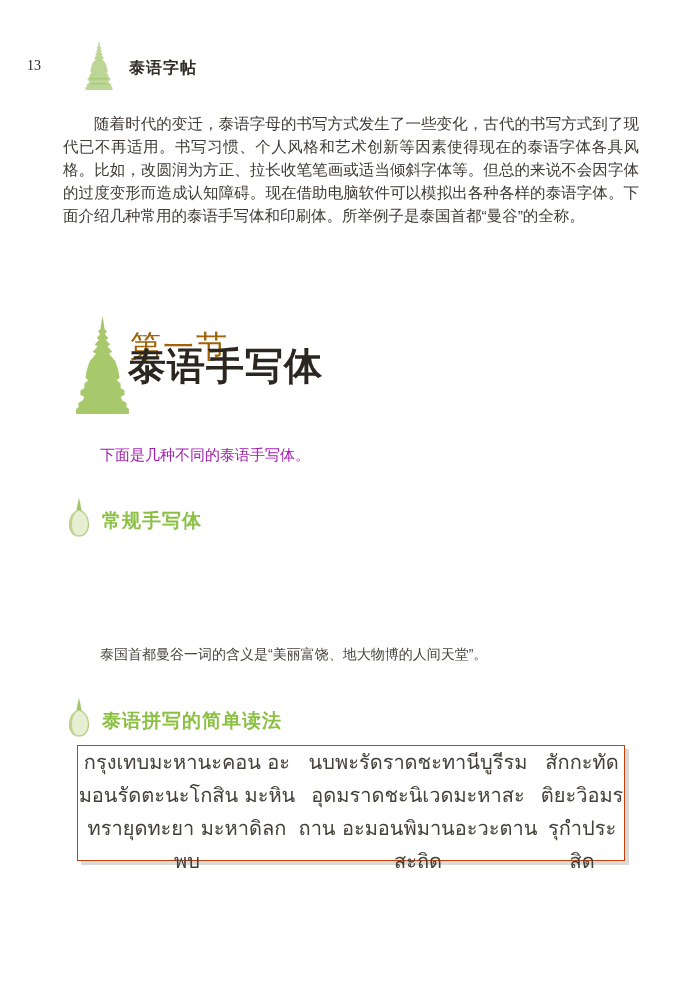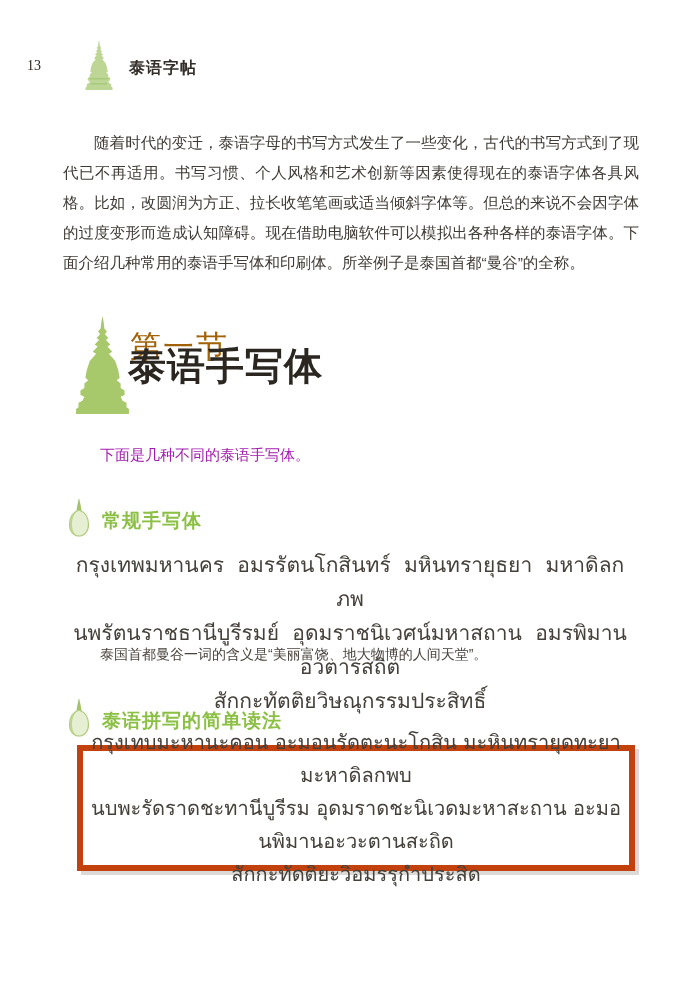--- a/index.html
+++ b/index.html
@@ -18,22 +18,22 @@
     font-family:"Liberation Serif","DejaVu Serif",serif;
     font-size:14px;color:#2b2620;
   }
   .chedi-header{position:absolute;left:78px;top:40px;width:42px;height:50px;}
   .book-title{
     position:absolute;left:129px;top:58px;
     font-size:16px;font-weight:700;color:#332e29;letter-spacing:1px;
   }
   
   .intro{
-    position:absolute;left:63px;top:128px;width:576px;
-    margin:0;font-size:15.5px;line-height:30px;
+    position:absolute;left:63px;top:112px;width:576px;
+    margin:0;font-size:15.5px;line-height:23px;
     text-align:justify;text-indent:2em;color:#3f3a35;
     white-space:normal;
   }
   
   .chedi-large{position:absolute;left:72px;top:316px;width:61px;height:98px;}
   .section-kicker{
     position:absolute;left:130px;top:330px;
     font-size:31px;line-height:34px;color:#a16207;letter-spacing:2px;
   }
   .section-title{
@@ -63,24 +63,24 @@
     font-family:"DejaVu Sans","Liberation Sans",sans-serif;
   }
   .meaning-note{
     position:absolute;left:100px;top:646px;margin:0;
     font-size:14px;color:#4a443e;
   }
   
   .phonetic-box{
     position:absolute;left:77px;top:745px;width:546px;height:114px;
     background:#ffffff;
-    border:6px solid #c2410c;
+    border:1px solid #c2410c;
     box-shadow:4px 4px 0 0 #dbdad7;
     text-align:center;color:#45403a;
-    display:flex;flex-direction:column;justify-content:center;
+    display:flex;flex-direction:row;justify-content:center;
   }
   .phonetic-box .thai-line{
     font-size:20px;line-height:33px;white-space:pre-wrap;
     font-family:"DejaVu Sans","Liberation Sans",sans-serif;
   }
 </style>
 </head>
 <body>
 
 <svg width="0" height="0" style="position:absolute">
@@ -110,25 +110,20 @@
 
   <div class="sub-header sub1">
     <svg class="chedi-small" viewBox="0 0 26 40" aria-hidden="true">
       <polygon points="13,0 14.2,5 15.8,14 10.2,14 11.8,5" fill="#a2c368"></polygon>
       <path d="M13,12 C18.5,14 22.5,19 22.5,26.5 C22.5,33.5 18.3,38 13,38 C7.7,38 3.5,33.5 3.5,26.5 C3.5,19 7.5,14 13,12 Z" fill="#e7efd2" stroke="#aecb7e" stroke-width="1.2"></path>
       <path d="M13,12 C9,14 6,19 6,26.5 C6,32 8,36 11,37.5 C7,36 3.5,32.5 3.5,26.5 C3.5,19 7.5,14 13,12 Z" fill="#bed48f"></path>
     </svg>
     <span class="sub-title">常规手写体</span>
   </div>
 
-  <div class="thai-block">
-    <div class="thai-line">กรุงเทพมหานคร  อมรรัตนโกสินทร์  มหินทรายุธยา  มหาดิลกภพ</div>
-    <div class="thai-line">นพรัตนราชธานีบูรีรมย์  อุดมราชนิเวศน์มหาสถาน  อมรพิมานอวตารสถิต</div>
-    <div class="thai-line">สักกะทัตติยวิษณุกรรมประสิทธิ์</div>
-  </div>
   <p class="meaning-note">泰国首都曼谷一词的含义是“美丽富饶、地大物博的人间天堂”。</p>
 
   <div class="sub-header sub2">
     <svg class="chedi-small" viewBox="0 0 26 40" aria-hidden="true">
       <polygon points="13,0 14.2,5 15.8,14 10.2,14 11.8,5" fill="#a2c368"></polygon>
       <path d="M13,12 C18.5,14 22.5,19 22.5,26.5 C22.5,33.5 18.3,38 13,38 C7.7,38 3.5,33.5 3.5,26.5 C3.5,19 7.5,14 13,12 Z" fill="#e7efd2" stroke="#aecb7e" stroke-width="1.2"></path>
       <path d="M13,12 C9,14 6,19 6,26.5 C6,32 8,36 11,37.5 C7,36 3.5,32.5 3.5,26.5 C3.5,19 7.5,14 13,12 Z" fill="#bed48f"></path>
     </svg>
     <span class="sub-title">泰语拼写的简单读法</span>
   </div>

